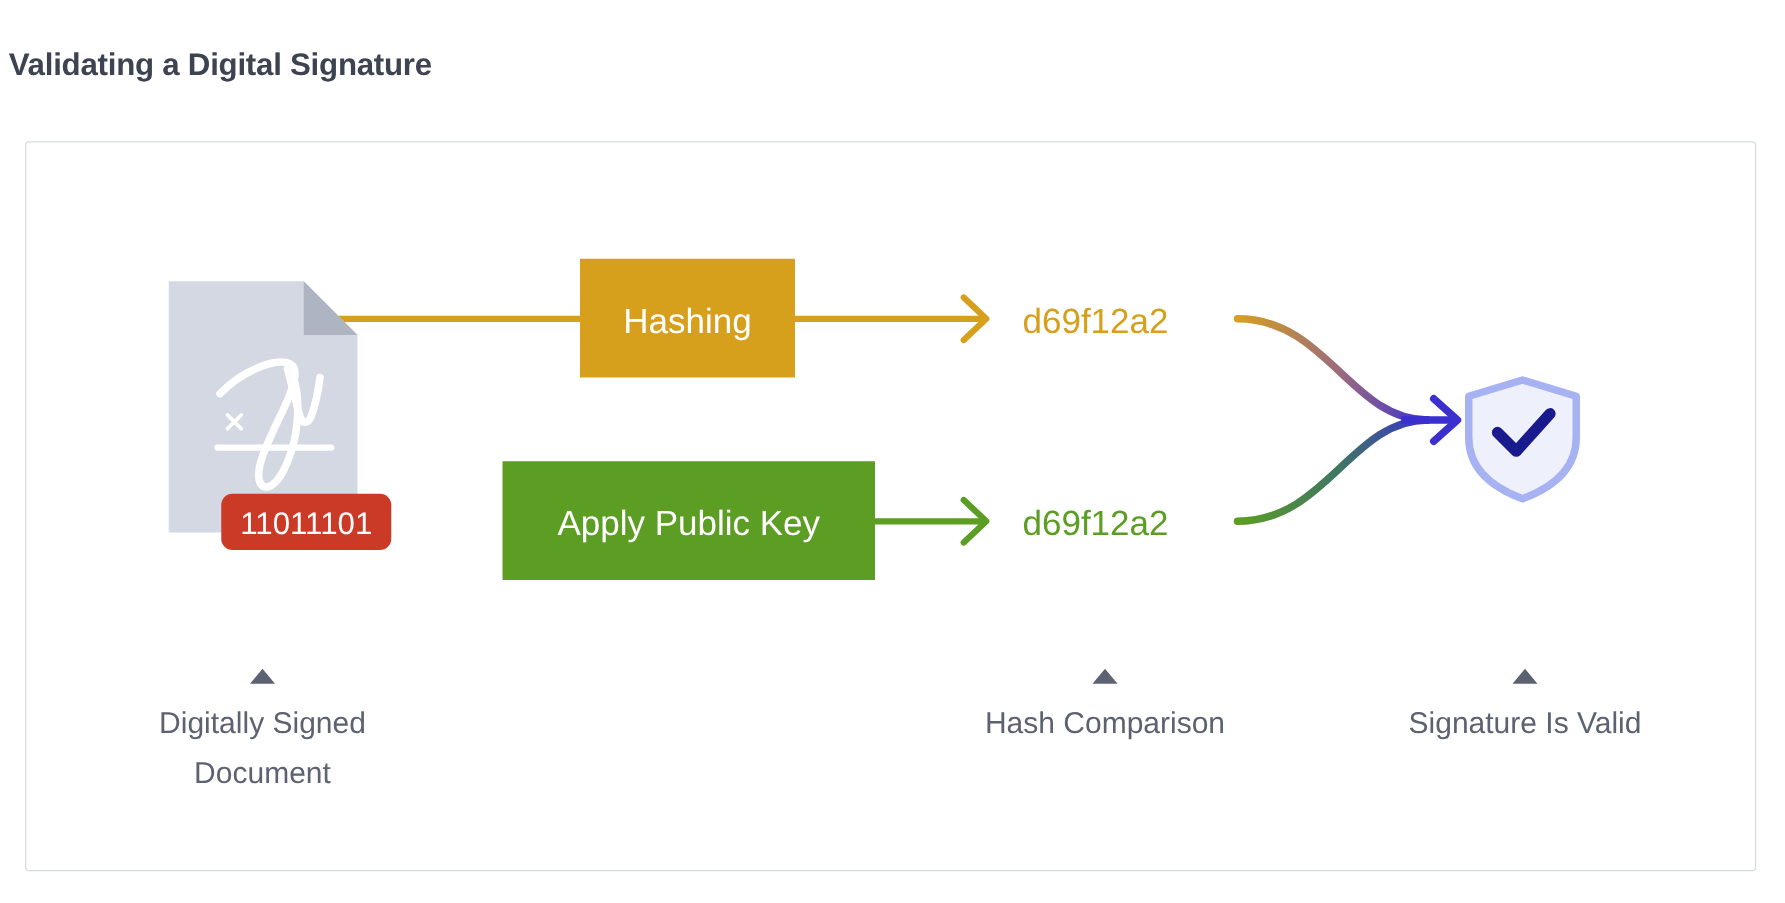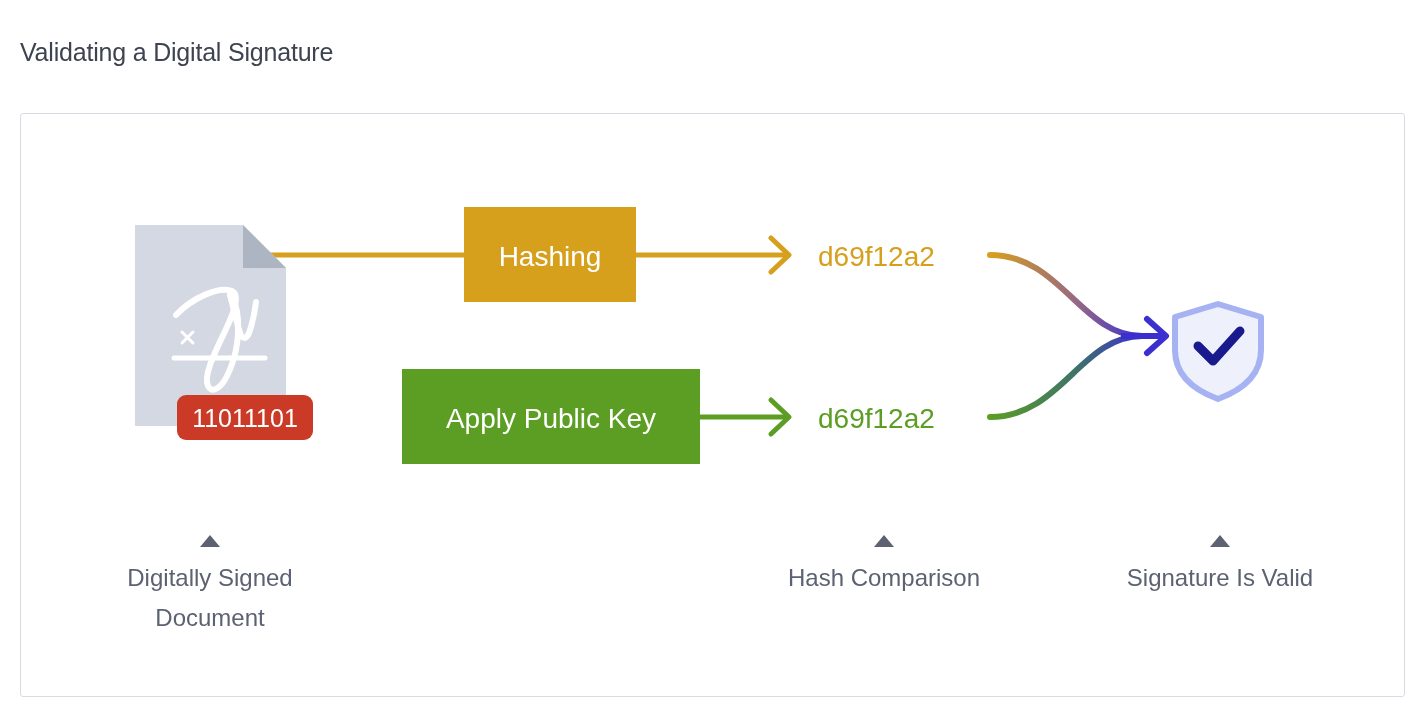--- a/index.html
+++ b/index.html
@@ -9,24 +9,24 @@
   }
   body {
     width: 1428px;
     height: 722px;
     font-family: "Liberation Sans", sans-serif;
     position: relative;
     overflow: hidden;
   }
   #page-title {
     position: absolute;
-    left: 20px;
+    left: 7px;
     top: 38px;
     font-size: 25px;
-    font-weight: normal;
+    font-weight: bold;
     color: #3d4350;
     letter-spacing: -0.2px;
     white-space: nowrap;
     text-align: right;
   }
   #diagram-panel {
     position: absolute;
     left: 20px;
     top: 113px;
     width: 1385px;

